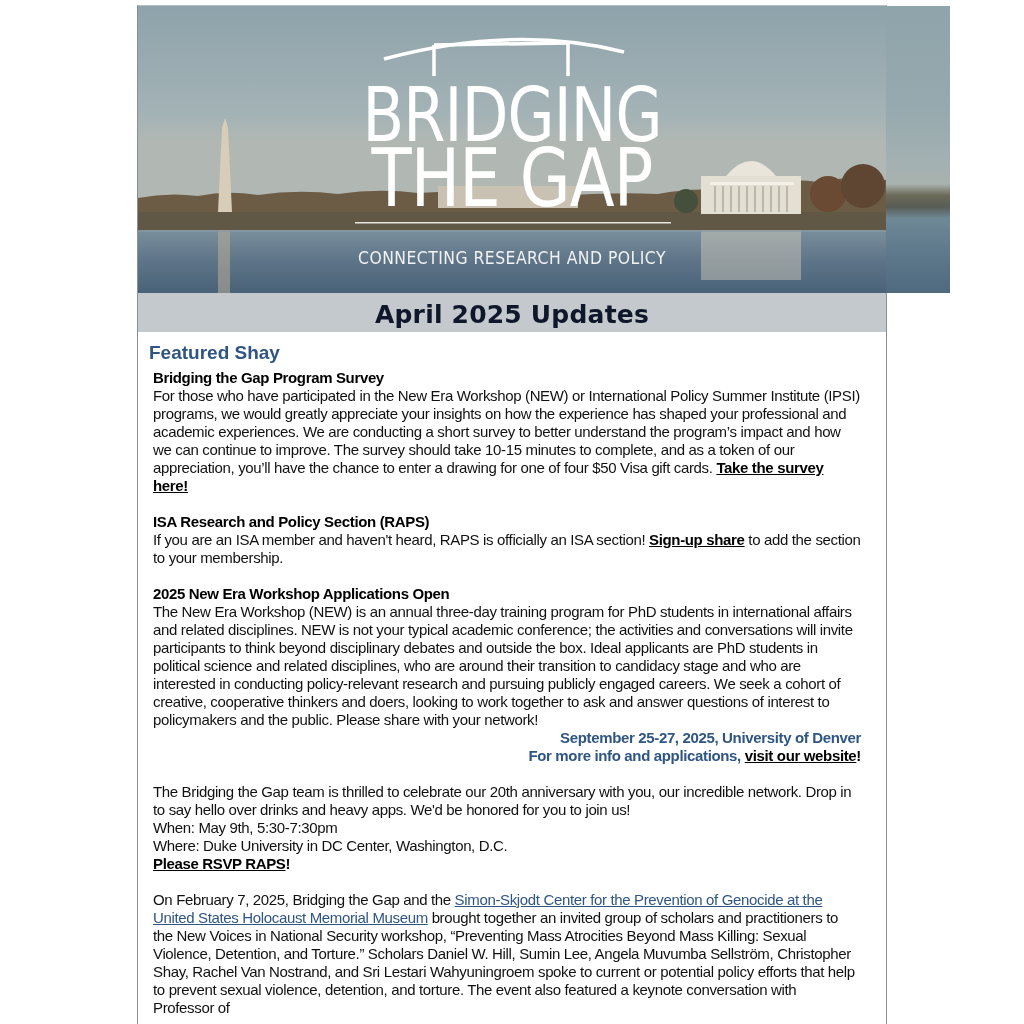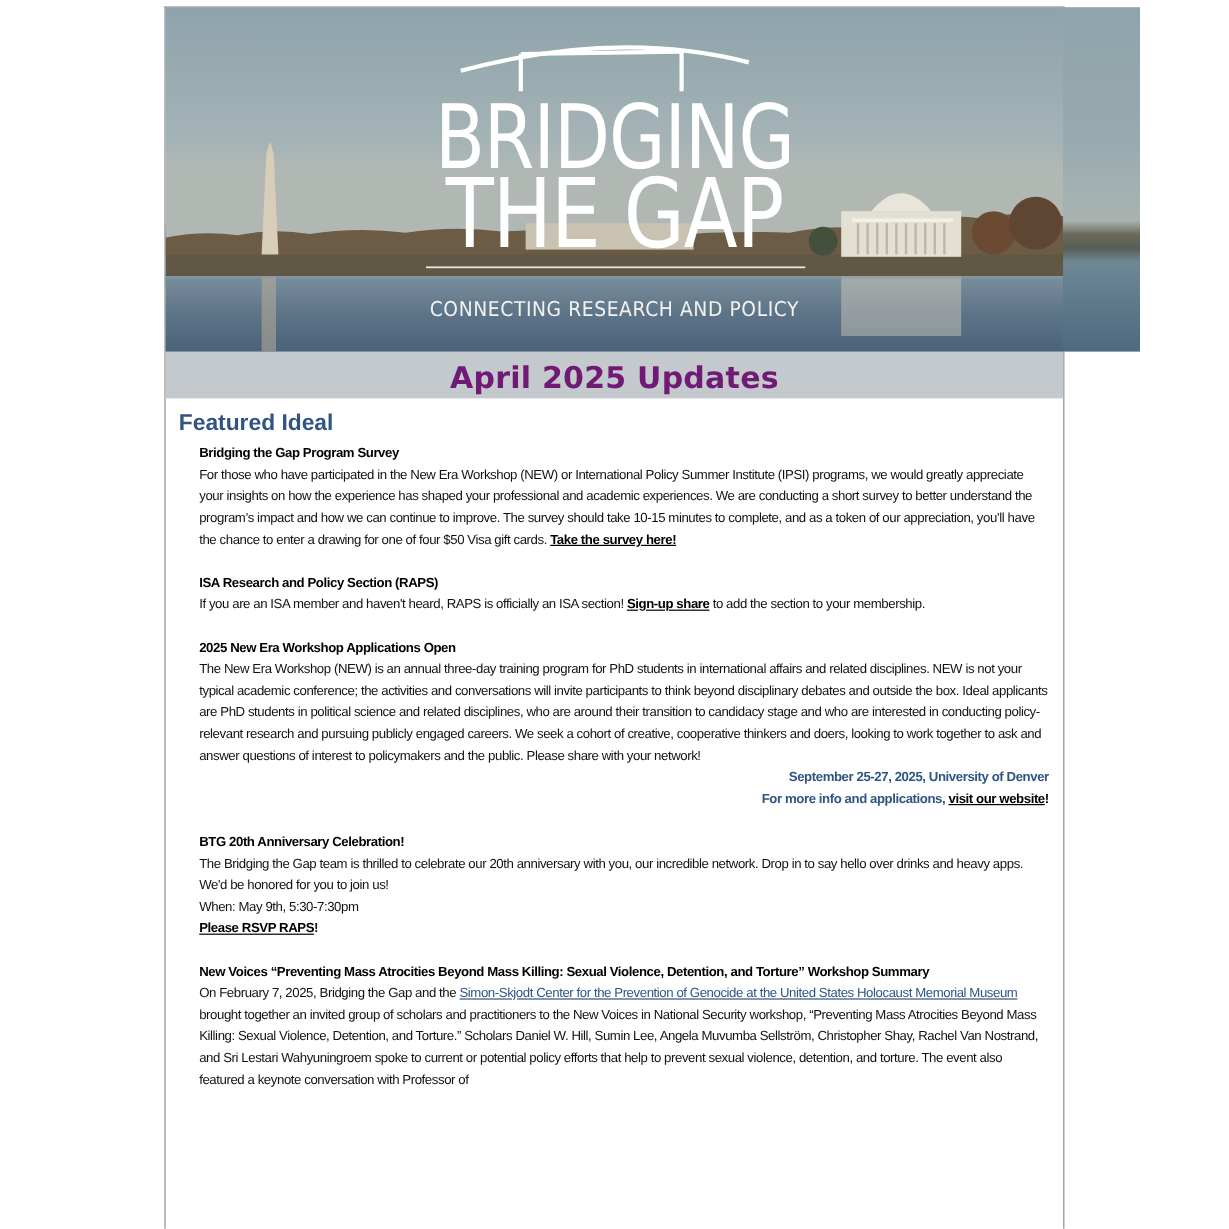--- a/index.html
+++ b/index.html
@@ -23,29 +23,29 @@
   .logo-line2 { top: 133px; font-size: 80px; line-height: 80px; transform: scaleX(0.82); }
   .tagline {
     position: absolute; left: 0; top: 242px; width: 748px; text-align: center;
     color: #f2f2f2; font-size: 17px; letter-spacing: 0.5px; font-family: "DejaVu Sans", sans-serif;
     transform: scaleX(0.92);
   }
   .title-band {
     height: 39px; background: #c3c9cc; text-align: center;
   }
   .title-band h1 {
-    margin: 0; line-height: 44px; font-size: 25px; font-weight: bold; color: #701a75;
+    margin: 0; line-height: 44px; font-size: 25px; font-weight: bold; color: #0f172a;
     font-family: "DejaVu Sans", sans-serif; letter-spacing: 0.2px;
   }
   .content { padding: 8px 0 0 0; }
   .section-heading {
     margin: 0 0 3px 11px; font-size: 19px; font-weight: bold; color: #2f5583;
     font-family: "Liberation Sans", sans-serif; line-height: 26px;
   }
-  .article { margin: 0 0 18px 28px; width: 708px; font-size: 11px; line-height: 18px; color: #111111; font-family: "Liberation Sans", sans-serif; }
+  .article { margin: 0 0 18px 15px; width: 708px; font-size: 15px; line-height: 18px; color: #111111; font-family: "Liberation Sans", sans-serif; }
   .article .a-title { font-weight: bold; color: #000; }
   .article p { margin: 0; }
   a.link-bold { color: #000000; font-weight: bold; text-decoration: underline; }
   a.link-plain { color: #2f5583; text-decoration: underline; }
   .accent-bold { color: #2f5583; font-weight: bold; text-align: right; }
   .narrow { letter-spacing: -0.35px; }
 </style>
 </head>
 <body>
 
@@ -109,44 +109,43 @@
     <div class="logo-line1">BRIDGING</div>
     <div class="logo-line2">THE GAP</div>
     <div class="tagline">CONNECTING RESEARCH AND POLICY</div>
   </div>
 
   <div class="title-band">
     <h1>April 2025 Updates</h1>
   </div>
 
   <div class="content">
-    <h2 class="section-heading">Featured Ideal</h2>
+    <h2 class="section-heading">Featured Shay</h2>
 
     <div class="article narrow">
       <div class="a-title">Bridging the Gap Program Survey</div>
       <p><span>For those who have participated in the New Era Workshop (NEW) or International Policy Summer Institute (IPSI) programs, we would greatly appreciate your insights on how the experience has shaped your professional and academic experiences. We are conducting a short survey to better understand the program’s impact and how we can continue to improve. The survey should take 10-15 minutes to complete, and as a token of our appreciation, you’ll have the chance to enter a drawing for one of four $50 Visa gift cards. </span><a class="link-bold" href="#">Take the survey here!</a></p>
     </div>
 
     <div class="article narrow">
       <div class="a-title">ISA Research and Policy Section (RAPS)</div>
       <p><span>If you are an ISA member and haven't heard, RAPS is officially an ISA section! </span><a class="link-bold" href="#">Sign-up share</a><span> to add the section to your membership.</span></p>
     </div>
 
     <div class="article narrow">
       <div class="a-title">2025 New Era Workshop Applications Open</div>
       <p>The New Era Workshop (NEW) is an annual three-day training program for PhD students in international affairs and related disciplines.  NEW is not your typical academic conference; the activities and conversations will invite participants to think beyond disciplinary debates and outside the box. Ideal applicants are PhD students in political science and related disciplines, who are around their transition to candidacy stage and who are interested in conducting policy-relevant research and pursuing publicly engaged careers. We seek a cohort of creative, cooperative thinkers and doers, looking to work together to ask and answer questions of interest to policymakers and the public. Please share with your network!</p>
       <div class="accent-bold">September 25-27, 2025, University of Denver</div>
       <div class="accent-bold"><span>For more info and applications, </span><a class="link-bold" href="#">visit our website</a><span style="color:#000">!</span></div>
     </div>
 
     <div class="article narrow">
-      <div class="a-title">BTG 20th Anniversary Celebration!</div>
       <p>The Bridging the Gap team is thrilled to celebrate our 20th anniversary with you, our incredible network. Drop in to say hello over drinks and heavy apps. We'd be honored for you to join us!</p>
       <div>When: May 9th, 5:30-7:30pm</div>
+      <div>Where: Duke University in DC Center, Washington, D.C.</div>
       <div><a class="link-bold" href="#">Please RSVP RAPS</a><span style="font-weight:bold">!</span></div>
     </div>
 
     <div class="article narrow">
-      <div class="a-title">New Voices “Preventing Mass Atrocities Beyond Mass Killing: Sexual Violence, Detention, and Torture” Workshop Summary</div>
       <p><span>On February 7, 2025, Bridging the Gap and the </span><a class="link-plain" href="#">Simon-Skjodt Center for the Prevention of Genocide at the United States Holocaust Memorial Museum</a><span> brought together an invited group of scholars and practitioners to the New Voices in National Security workshop, “Preventing Mass Atrocities Beyond Mass Killing: Sexual Violence, Detention, and Torture.” Scholars Daniel W. Hill, Sumin Lee, Angela Muvumba Sellström, Christopher Shay, Rachel Van Nostrand, and Sri Lestari Wahyuningroem spoke to current or potential policy efforts that help to prevent sexual violence, detention, and torture. The event also featured a keynote conversation with Professor of</span></p>
     </div>
   </div>
 </div>
 
 </body></html>

